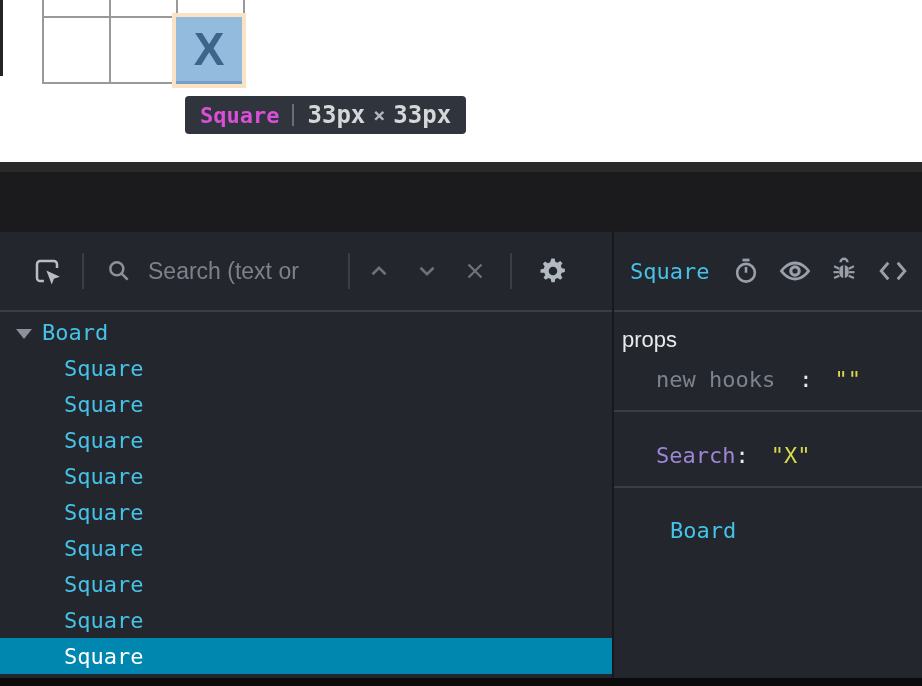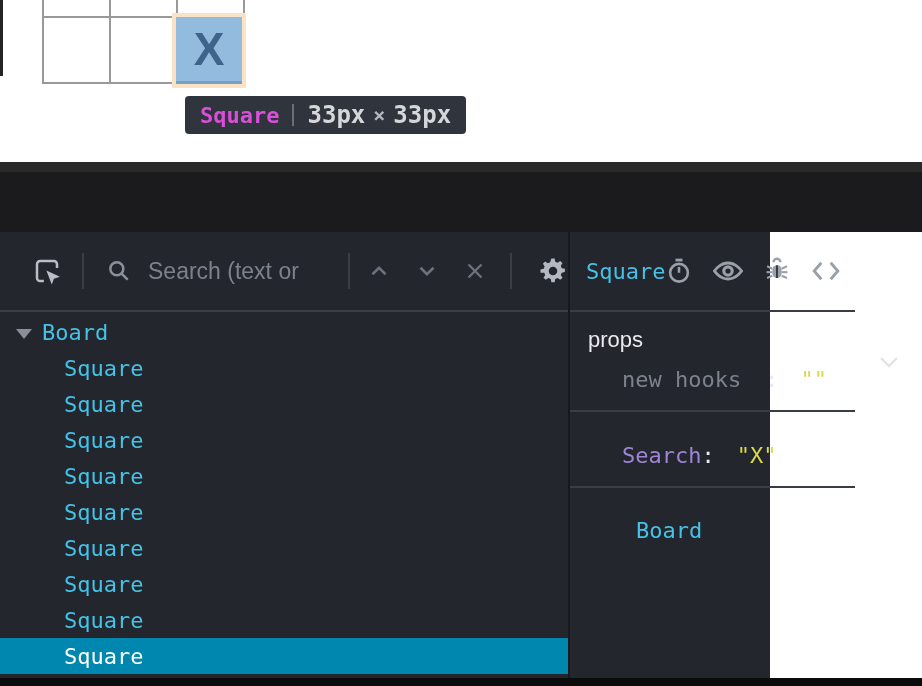--- a/index.html
+++ b/index.html
@@ -40,21 +40,21 @@
   .tab-label.active { color: #ffffff; font-weight: 600; }
   .badge {
     position: absolute; top: 187px; height: 30px; min-width: 34px; border-radius: 15px;
     background: #4b4b4c; color: #c7c7c7; font-size: 17px;
     display: flex; align-items: center; justify-content: center;
   }
   .tab-chevron { position: absolute; left: 876px; top: 193px; }
 
   
   .devtools {
-    position: absolute; left: 0; top: 232px; width: 770px; height: 446px;
+    position: absolute; left: 0; top: 232px; width: 922px; height: 446px;
     background: #23262c; display: flex;
   }
   .left-panel  { width: 612px; position: relative; }
   .right-panel { flex: 1; border-left: 2px solid #17191d; position: relative; }
 
   .toolbar {
     height: 80px; border-bottom: 2px solid #393d44;
     display: flex; align-items: center;
   }
   .tsep { width: 2px; height: 36px; background: #393d44; flex: none; }
@@ -73,21 +73,21 @@
   .caret {
     width: 0; height: 0; border-left: 8px solid transparent; border-right: 8px solid transparent;
     border-top: 10px solid #8a8f99; margin: 4px 10px 0 16px; flex: none;
   }
   .indent { padding-left: 64px; }
 
   
   .insp-title { color: #45c2e8; font-family: "DejaVu Sans Mono", monospace; font-size: 22px; margin-left: 16px; }
   .rt-icons { margin-left: auto; display: flex; align-items: center; gap: 19px; padding-right: 13px; }
 
-  .section { padding: 16px 0 16px 18px; border-bottom: 2px solid #393d44; }
+  .section { padding: 16px 0 16px 8px; border-bottom: 2px solid #393d44; }
   .sec-head {
     display: flex; align-items: center; justify-content: space-between;
     color: #e8eaed; font-size: 22px; padding-right: 12px; line-height: 24px;
   }
   .kv { margin: 15px 0 2px 34px; font-family: "DejaVu Sans Mono", monospace; font-size: 22px; white-space: nowrap; }
   .k-gray   { color: #7b838f; }
   .k-purple { color: #9f85d6; }
   .v-yellow { color: #d9d94c; }
   .colon    { color: #e8eaed; }
   .sp-l { margin-left: 24px; } .sp-r { margin-right: 22px; }

